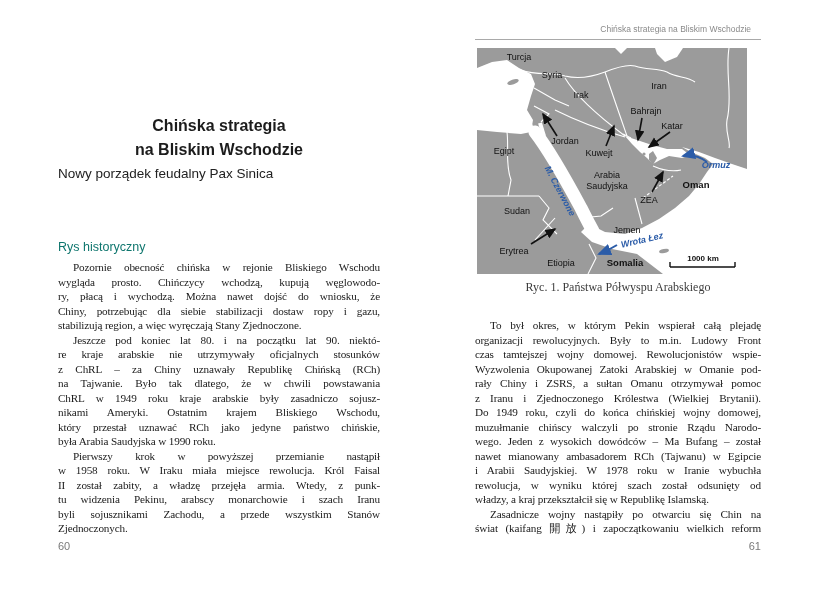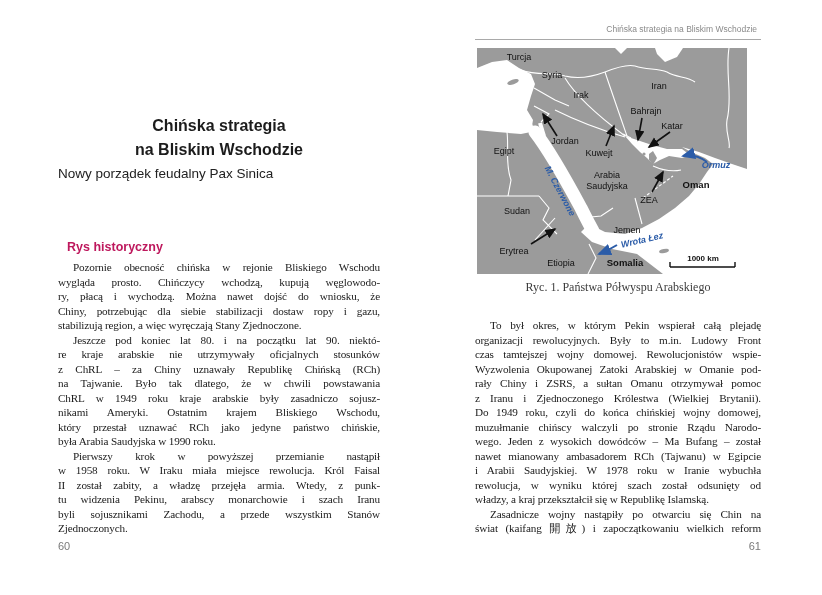--- a/index.html
+++ b/index.html
@@ -7,38 +7,38 @@
           font-family:"Liberation Serif", serif;color:#1a1a1a;}
   .page{position:absolute;top:0;height:595px;}
   .page-left{left:58px;width:322px;}
   .page-right{left:475px;width:286px;}
 
   
   .chapter-title{position:absolute;top:114px;left:0;width:100%;text-align:center;
       font-family:"Liberation Sans", sans-serif;font-weight:bold;font-size:16px;line-height:24px;color:#1c1c1c;}
   .chapter-subtitle{position:absolute;top:166px;left:0;width:100%;
       font-family:"Liberation Sans", sans-serif;font-size:13.5px;color:#222;}
-  .section-heading{position:absolute;top:240px;left:9px;
-      font-family:"Liberation Sans", sans-serif;font-weight:bold;font-size:12.5px;color:#be185d;}
+  .section-heading{position:absolute;top:240px;left:0;
+      font-family:"Liberation Sans", sans-serif;font-weight:normal;font-size:12.5px;color:#0f766e;}
 
   .bodytext{position:absolute;left:0;width:100%;font-size:11.2px;line-height:14.5px;letter-spacing:-0.15px;}
   .body-left{top:260px;}
   .body-right{top:318px;}
   .tline{text-align:justify;text-align-last:justify;white-space:normal;}
   .tline.tlast{text-align-last:left;}
   .tline.indent{text-indent:15px;}
   .para{margin:0;}
 
   .page-number{position:absolute;top:540px;font-family:"Liberation Sans", sans-serif;
       font-size:11px;color:#7a7a7a;}
   .pn-left{left:0;}
   .pn-right{right:0;}
 
   
-  .running-head{position:absolute;top:24px;right:4px;font-family:"Liberation Sans", sans-serif;
+  .running-head{position:absolute;top:24px;right:10px;font-family:"Liberation Sans", sans-serif;
       font-size:8.5px;color:#8a8a8a;text-align:center;}
   .head-rule{position:absolute;top:39px;left:0;width:100%;height:1px;background:#a9a9a9;}
 
   
   .map-wrap{position:absolute;top:48px;left:2px;width:270px;height:226px;}
   .map-caption{position:absolute;top:280px;left:0;width:100%;text-align:center;
       font-family:Liberation Serif, serif;font-size:12px;color:#3c3c3c;}
 
   text{font-family:"Liberation Sans", sans-serif;}
   .mlabel{font-size:9px;fill:#111;}

